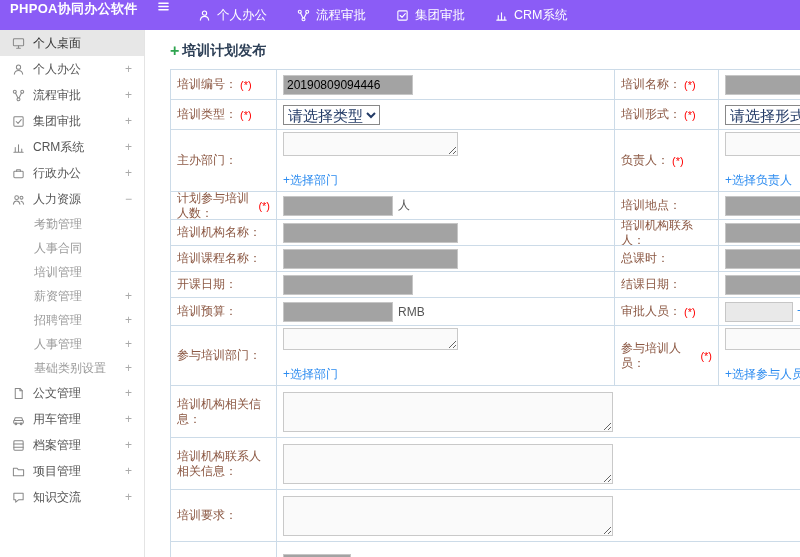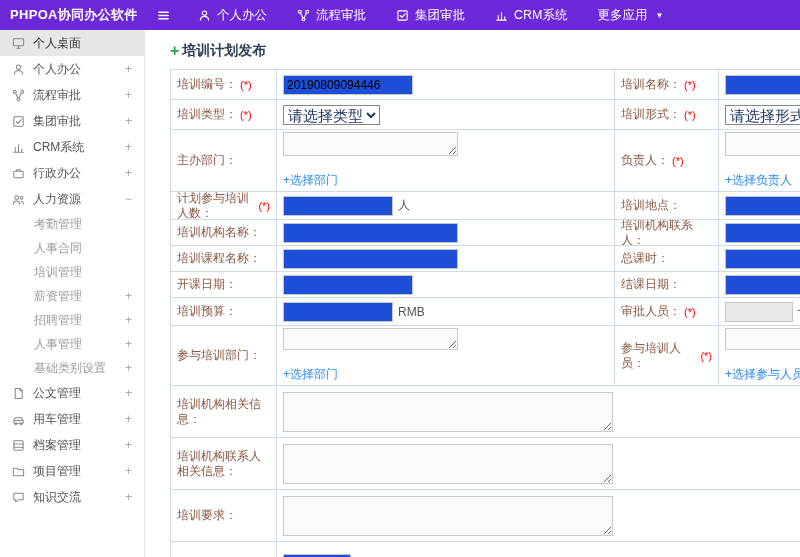--- a/index.html
+++ b/index.html
@@ -1,20 +1,20 @@
 <!DOCTYPE html>
 <html><head>
 <meta charset="utf-8">
 <style>
   *{margin:0;padding:0;box-sizing:border-box}
   html,body{width:800px;height:557px;overflow:hidden;}
   body{font-family:"Liberation Sans","DejaVu Sans",sans-serif;background:#fff;}
 
   
-  .topbar{height:30px;background:#6d28d9;display:flex;align-items:center;color:#fff;}
+  .topbar{height:30px;background:#8b5cf6;display:flex;align-items:flex-start;color:#fff;}
   .logo{width:145px;padding-left:10px;font-size:13px;font-weight:bold;letter-spacing:.3px;white-space:nowrap;}
   .burger{width:28px;display:flex;align-items:center;justify-content:center;cursor:pointer;margin:0 6px 0 4px;}
   .nav{display:flex;align-items:center;height:100%;}
   .nav-item{display:flex;align-items:center;gap:6px;padding:0 15px;font-size:12.5px;height:100%;cursor:pointer;white-space:nowrap;}
   .caret{font-size:8px;margin-left:2px;}
   .nicn{width:13px;height:13px;}
 
   
   .layout{display:flex;height:527px;}
   .sidebar{width:145px;border-right:1px solid #e4e4e4;overflow:hidden;background:#fff;}
@@ -33,21 +33,21 @@
   .tbl{margin-left:25px;width:880px;display:grid;
        grid-template-columns:106px 338px 104px 332px;
        grid-template-rows:30px 30px 62px 28px 26px 26px 26px 28px 60px 52px 52px 52px 44px;
        border-top:1px solid #ccdbe8;border-left:1px solid #ccdbe8;}
   .c{border-right:1px solid #ccdbe8;border-bottom:1px solid #ccdbe8;display:flex;align-items:center;
      padding:2px 6px;font-size:12px;overflow:hidden;background:#fff;}
   .vstack{flex-direction:column;align-items:flex-start;justify-content:center;gap:16px;}
   .span3{grid-column:span 3;}
   .lbl{color:#8b5742;line-height:1.25;}
   .req{color:#f00;margin-left:3px;font-size:11px;flex:none;}
-  .inp{height:20px;border:1px solid #c6c6c6;font-size:12px;padding:0 3px;font-family:inherit;background:#1d4ed8;}
+  .inp{height:20px;border:1px solid #c6c6c6;font-size:12px;padding:0 3px;font-family:inherit;background:#a3a3a3;}
   .inp.gray{background:#e9e9e9;}
   .w68{width:68px}.w110{width:110px}.w130{width:130px}.w160{width:160px}.w175{width:175px}
   .sel{height:20px;font-size:15px;font-family:inherit;color:#223a66;background:#fff;border:1px solid #888;}
   .ta{border:1px solid #c9c9c9;background:#fafafa;font-family:inherit;font-size:12px;resize:both;}
   .ta-s{width:175px;height:44px;}
   .ta-w{width:330px;height:40px;}
   .lnk{color:#2d8cf0;text-decoration:none;font-size:12px;white-space:nowrap;cursor:pointer;}
   .unit{margin-left:5px;color:#555;white-space:nowrap;}
 </style>
 </head>
@@ -83,24 +83,20 @@
           <path d="M4.5 7l2 2 3.5-4"></path>
         </svg>
       <span>集团审批</span>
     </div>
     <div class="nav-item">
       <svg class="nicn" viewBox="0 0 14 14" fill="none" stroke="currentColor" stroke-width="1.2" stroke-linecap="round">
           <path d="M2 12h10M3.5 12V7M7 12V4M10.5 12V8.5"></path>
         </svg>
       <span>CRM系统</span>
     </div>
-    <div class="nav-item">
-      <span>更多应用</span>
-      <span class="caret">▼</span>
-    </div>
   </div>
 </div>
 
 <div class="layout">
 
   <div class="sidebar">
     <div class="side-item active">
       <svg class="icn" viewBox="0 0 14 14" fill="none" stroke="currentColor" stroke-width="1.1" stroke-linecap="round">
           <rect x="1.5" y="2" width="11" height="7.5" rx="1"></rect>
           <path d="M5 12h4M7 9.5V12"></path>

